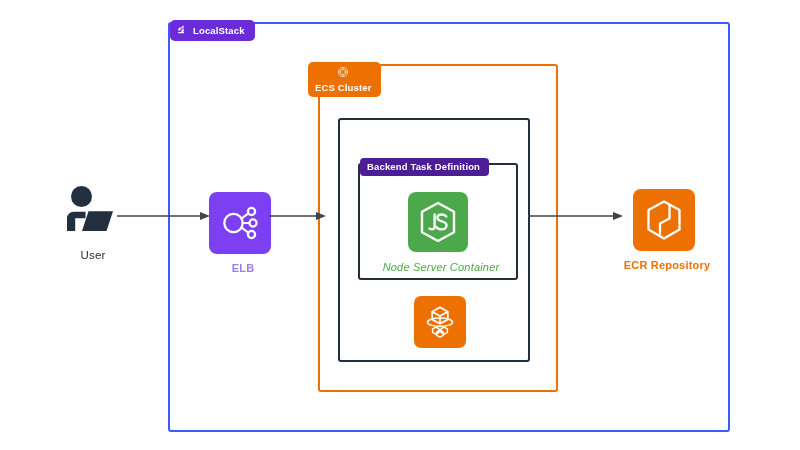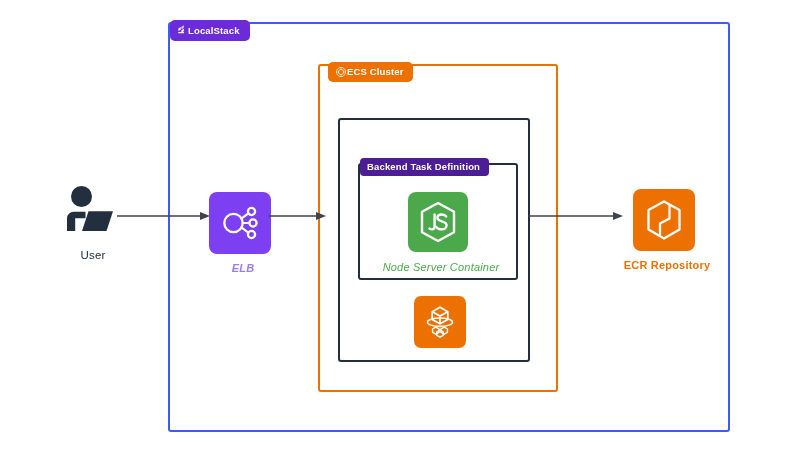--- a/index.html
+++ b/index.html
@@ -26,32 +26,32 @@
     border: 2px solid #232f3e; border-radius: 3px;
   }
   #taskdef-boundary {
     left: 358px; top: 163px; width: 160px; height: 117px;
     border: 2px solid #232f3e; border-radius: 3px;
   }
 
   
   .badge {
     position: absolute;
-    display: flex; align-items: center; 
+    display: flex; align-items: center; gap: 5px;
     border-radius: 5px;
     padding: 4px 9px 4px 7px;
     color: #ffffff;
     font-size: 9.5px;
     font-weight: 700;
     letter-spacing: .15px;
     white-space: nowrap;
     line-height: 1;
   }
   #localstack-badge { left: 170px; top: 20px; background: #6c2bd9; padding: 5px 10px 5px 7px; }
-  #ecs-badge        { left: 328px; top: 62px; background: #ed7100; }
+  #ecs-badge        { left: 308px; top: 62px; background: #ed7100; flex-direction: column; }
   #service-badge    { left: 340px; top: 112px; background: #232f3e; border-radius: 4px; }
   #taskdef-badge    { left: 360px; top: 158px; background: #4c1d95; border-radius: 4px; }
   .badge .badge-icon { display: flex; align-items: center; justify-content: center; flex: 0 0 auto; }
   .badge .badge-text { display: inline-block; }
 
   
   .node { position: absolute; display: flex; flex-direction: column; align-items: center; }
   .node-tile {
     display: flex; align-items: center; justify-content: center;
     border-radius: 8px;
@@ -63,21 +63,21 @@
     letter-spacing: .2px;
     text-align: left;
     white-space: nowrap;
     margin-left: 6px;
   }
 
   #user-node  { left: 42px;  top: 183px; width: 96px; }
   #user-node .node-tile { width: 96px; height: 56px; background: transparent; }
   #user-node .node-label { color: #232f3e; font-weight: 400; font-size: 11.5px; margin-top: 10px; }
 
-  #elb-node   { left: 209px; top: 192px; width: 62px; font-style: italic; }
+  #elb-node   { left: 209px; top: 192px; width: 62px; }
   #elb-node .node-tile { width: 62px; height: 62px; background: #7d3ff2; }
   #elb-node .node-label { color: #9b7ff0; }
 
   #ecr-node   { left: 621px; top: 189px; width: 86px; }
   #ecr-node .node-tile { width: 62px; height: 62px; background: #ed7100; }
   #ecr-node .node-label { color: #ed7100; }
 
   #node-container-node { left: 408px; top: 192px; width: 60px; font-style: italic; }
   #node-container-node .node-tile { width: 60px; height: 60px; background: #4ba94b; }
   #node-container-node .node-label { color: #4ba94b; font-weight: 400; font-size: 11px; margin-top: 9px; }

